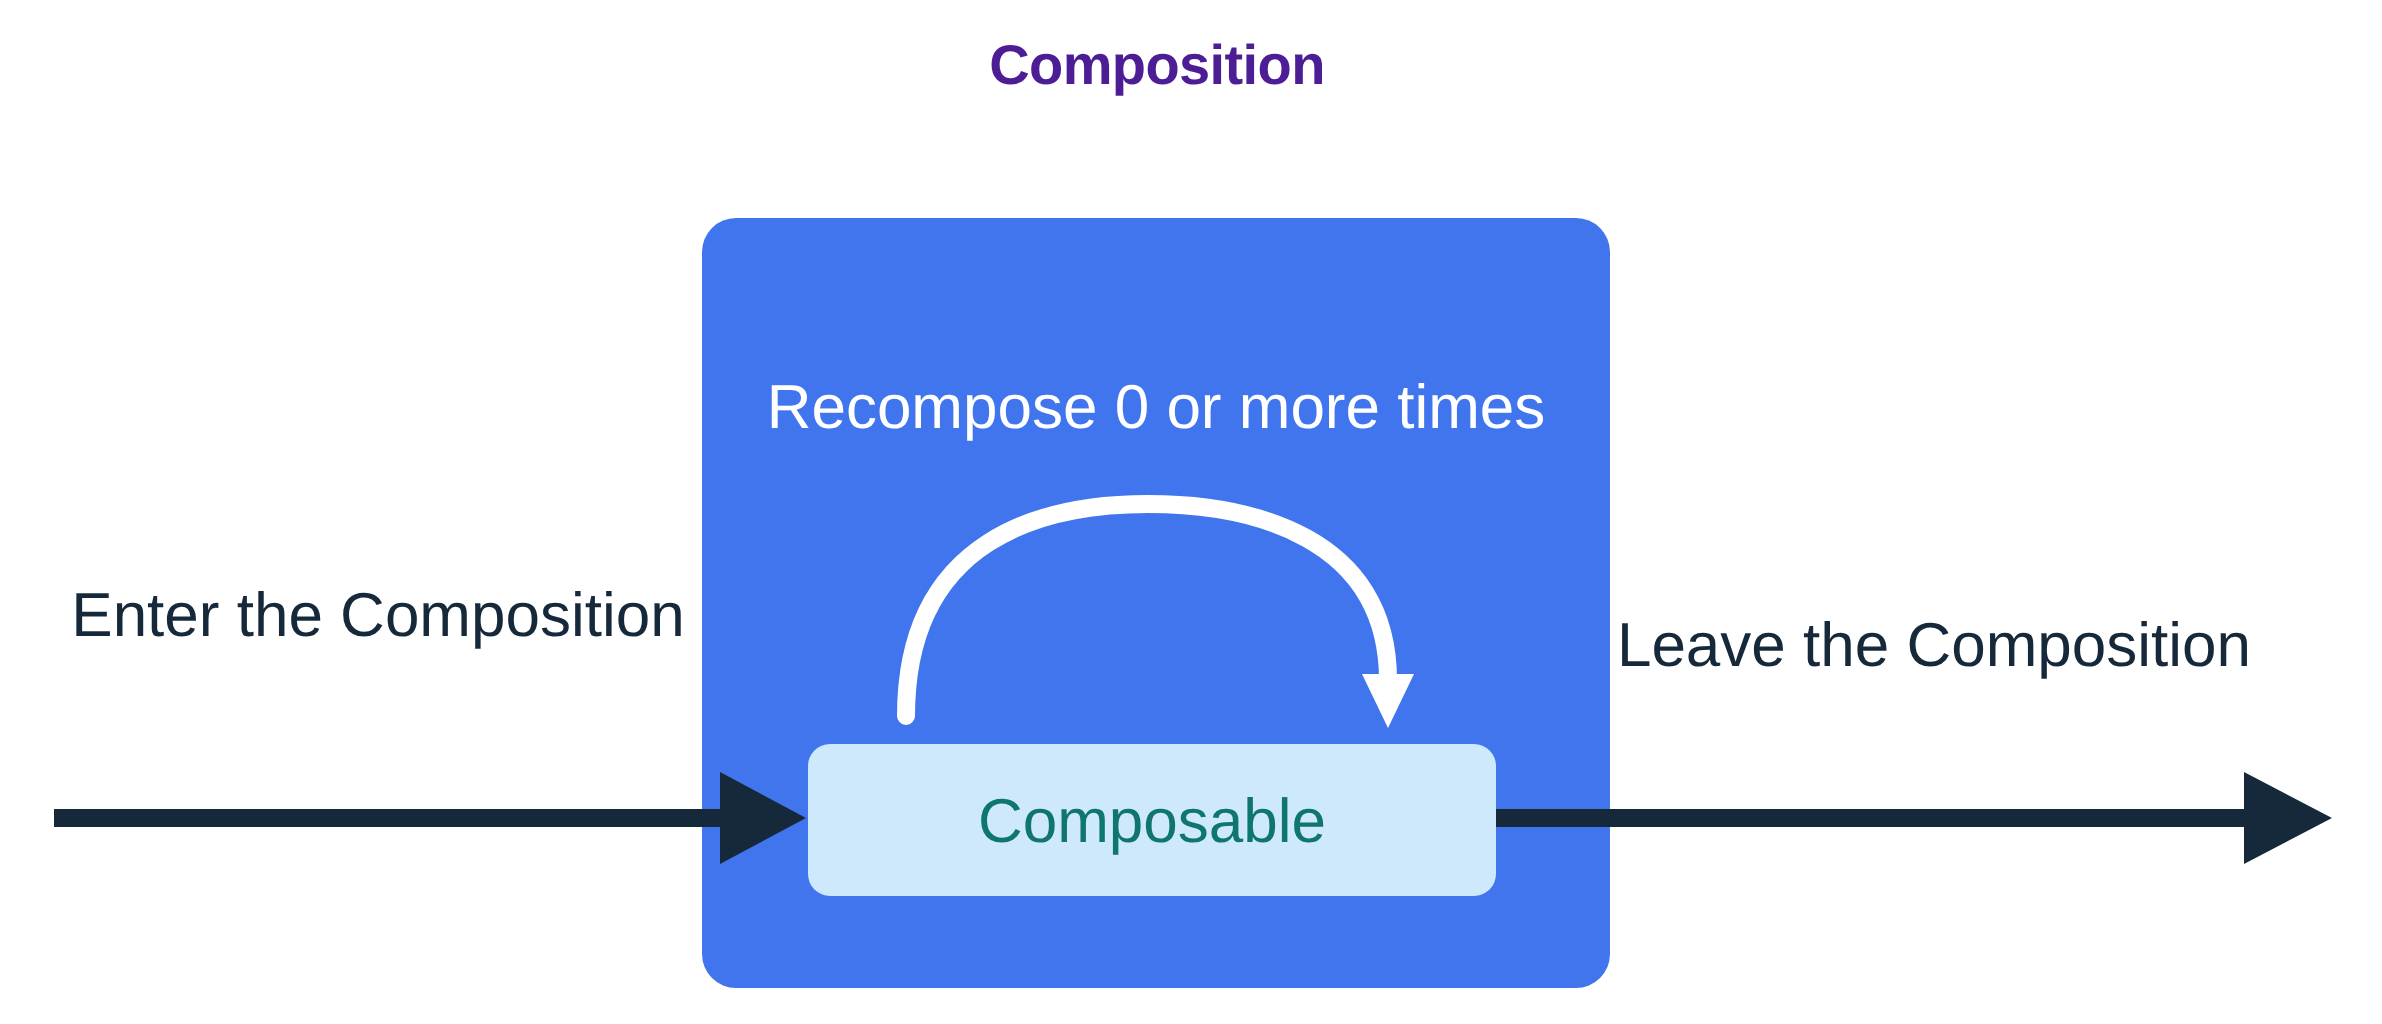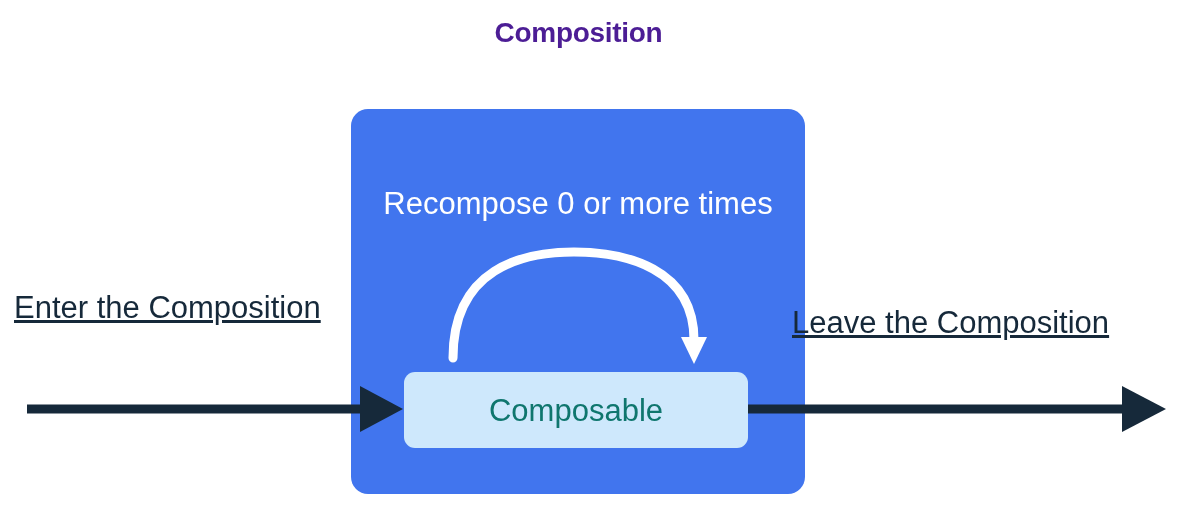--- a/index.html
+++ b/index.html
@@ -77,25 +77,25 @@
     align-items: center;
     justify-content: center;
     font-size: 31px;
     color: #0f766e;
     line-height: 1;
   }
 
   
   .side-label {
     position: absolute;
+    text-align: center;
     font-size: 31px;
     color: #16293A;
     line-height: 1.32;
     font-weight: normal;
-    text-decoration: underline;
   }
   #enter-label {
     left: 14px;
     top: 288px;
     width: 350px;
   }
   #leave-label {
     left: 792px;
     top: 303px;
     width: 350px;

